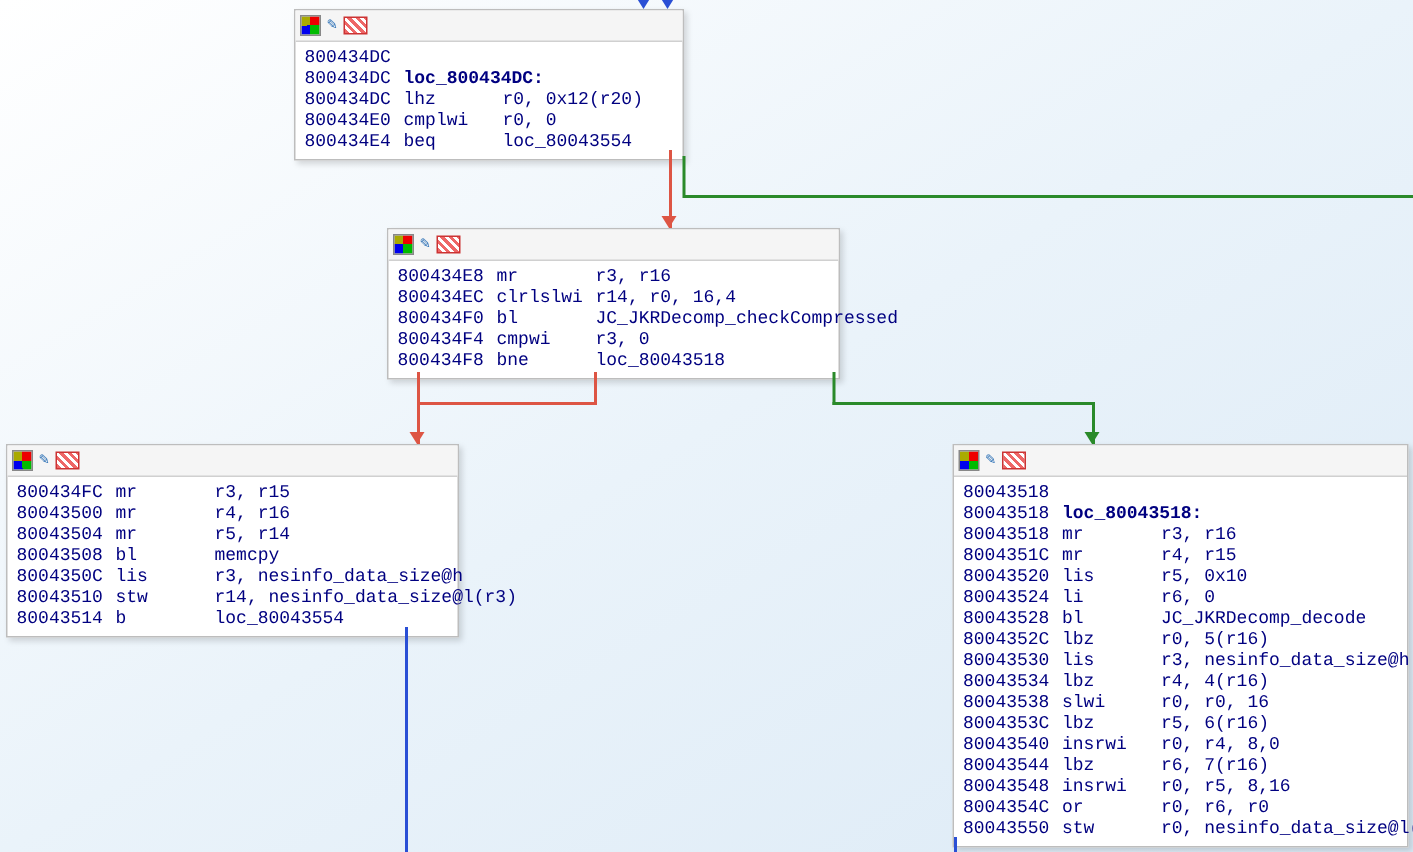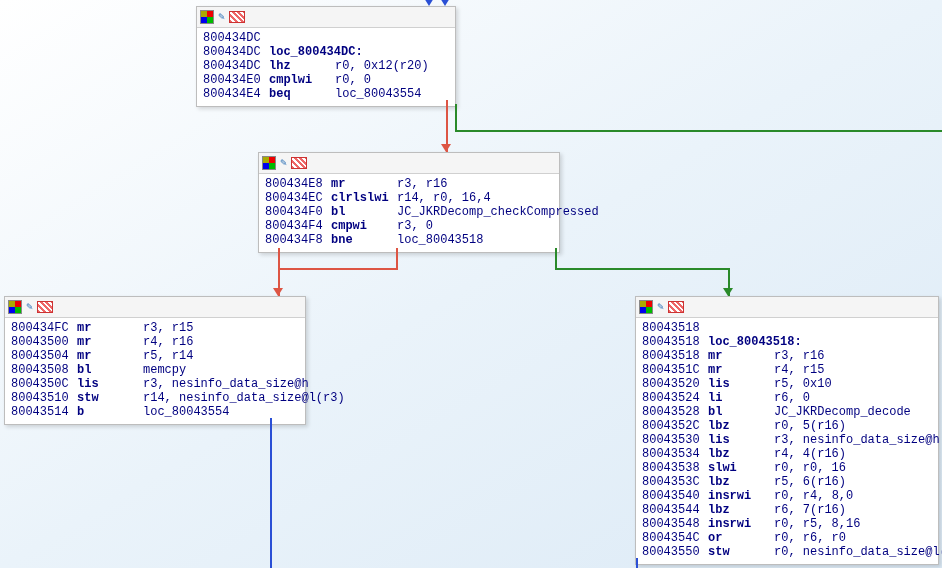--- a/index.html
+++ b/index.html
@@ -31,21 +31,21 @@
   }
   .tb-icon.brush{color:#2a6fb5}
   .tb-icon.wave{
     width:14px;height:10px;border:1px solid #c33;
     background:repeating-linear-gradient(45deg,#e66 0 2px,#fff 2px 4px);
   }
   .content{padding:3px 23px 5px 6px;white-space:pre;color:#000080}
   .row{display:block;line-height:14px}
   .row span{color:inherit}
   .c-addr{display:inline-block;width:66px;color:#000080}
-  .c-mn{display:inline-block;width:66px;color:#000080;font-weight:bold}
+  .c-mn{display:inline-block;width:66px;color:#000080;font-weight:normal}
   .op{color:#000080}
   .grn{color:#008000}
 
   
   .line{position:absolute;background:#d54;}
   .lineG{position:absolute;background:#2a8a2a;}
   .lineB{position:absolute;background:#2a4fd5;}
   .arrow{position:absolute;width:0;height:0}
   .arrow.down-red{border-left:5px solid transparent;border-right:5px solid transparent;border-top:8px solid #d54}
   .arrow.down-green{border-left:5px solid transparent;border-right:5px solid transparent;border-top:8px solid #2a8a2a}

